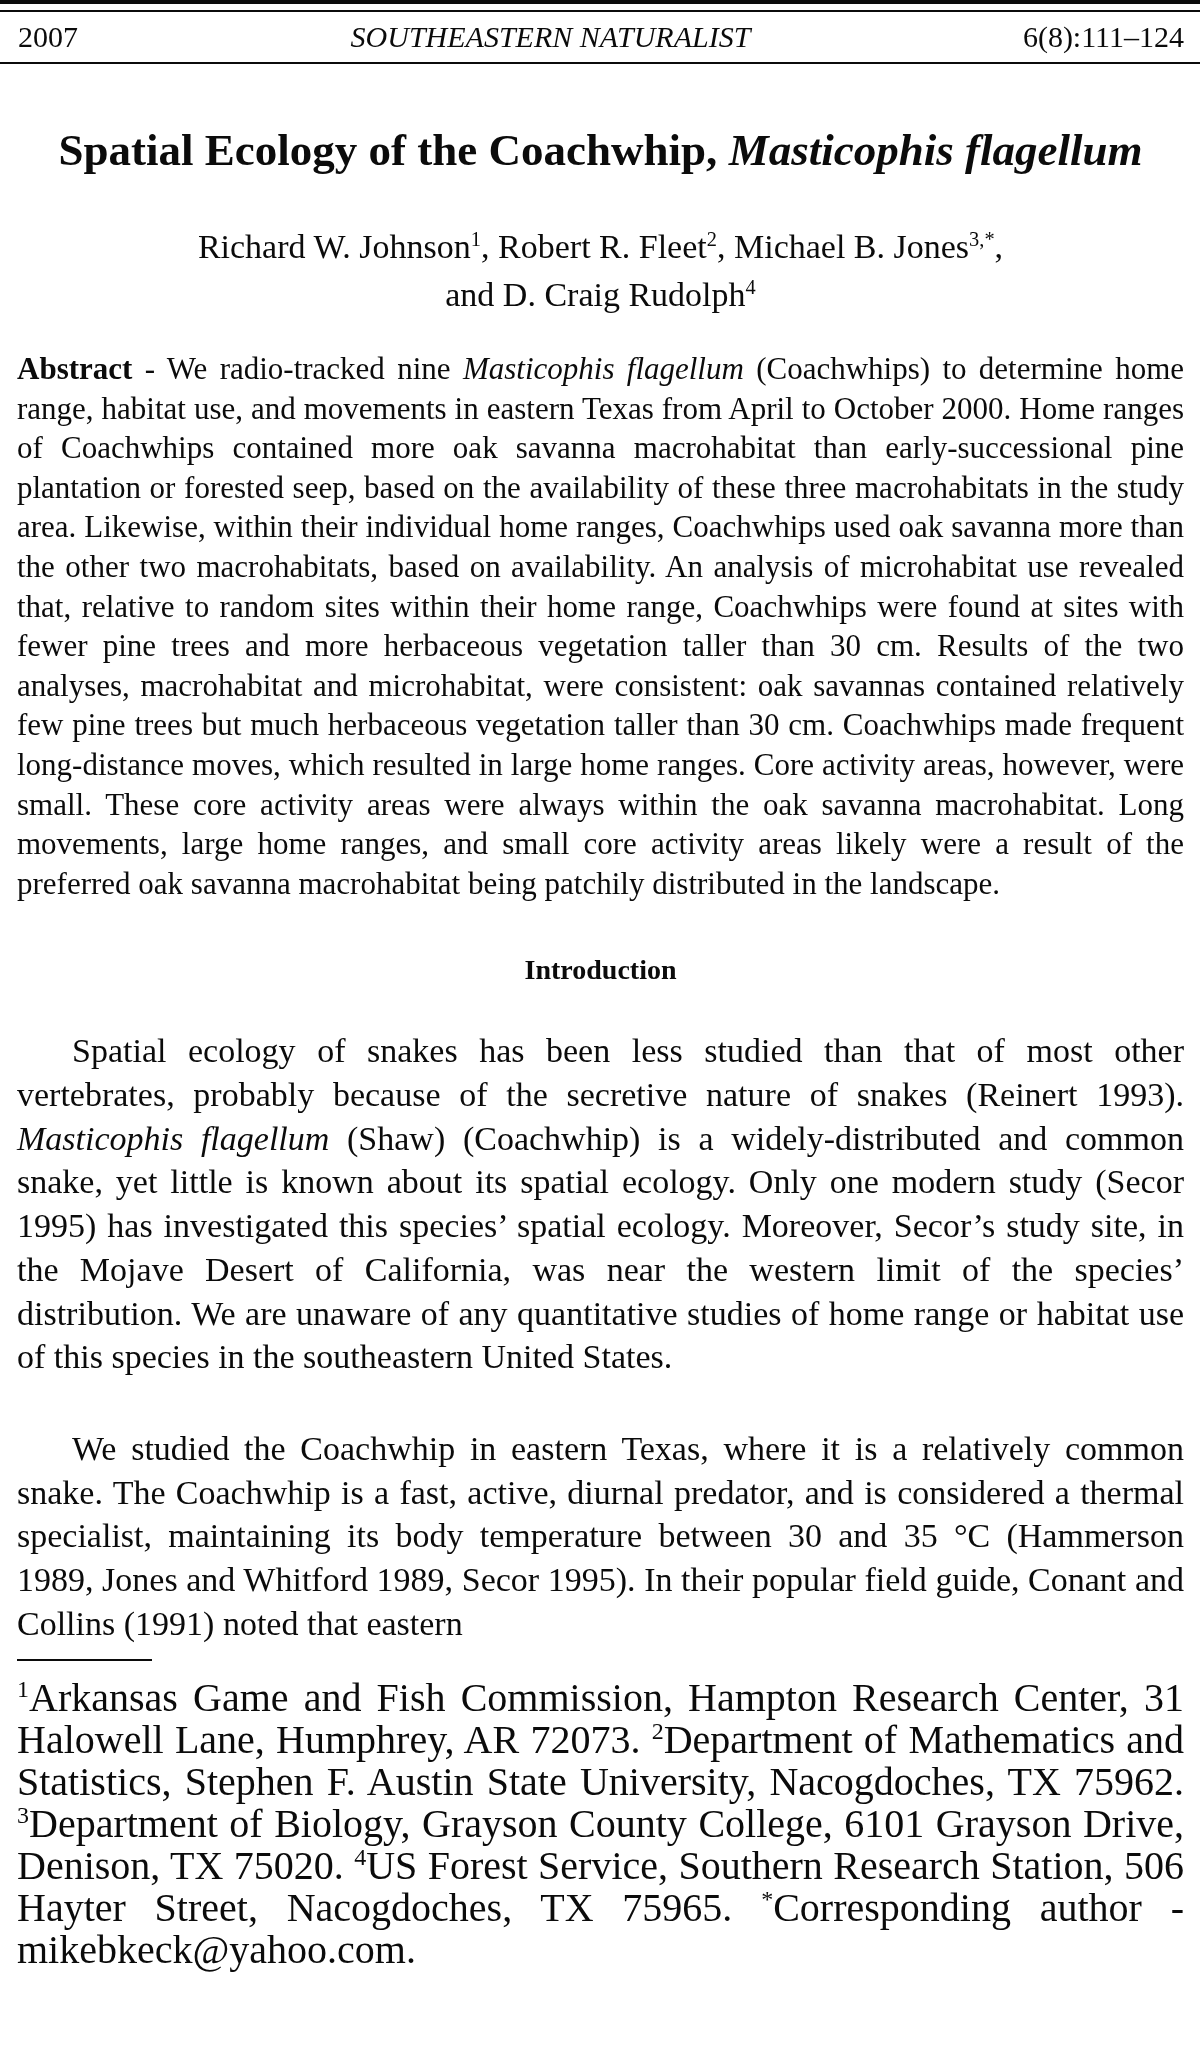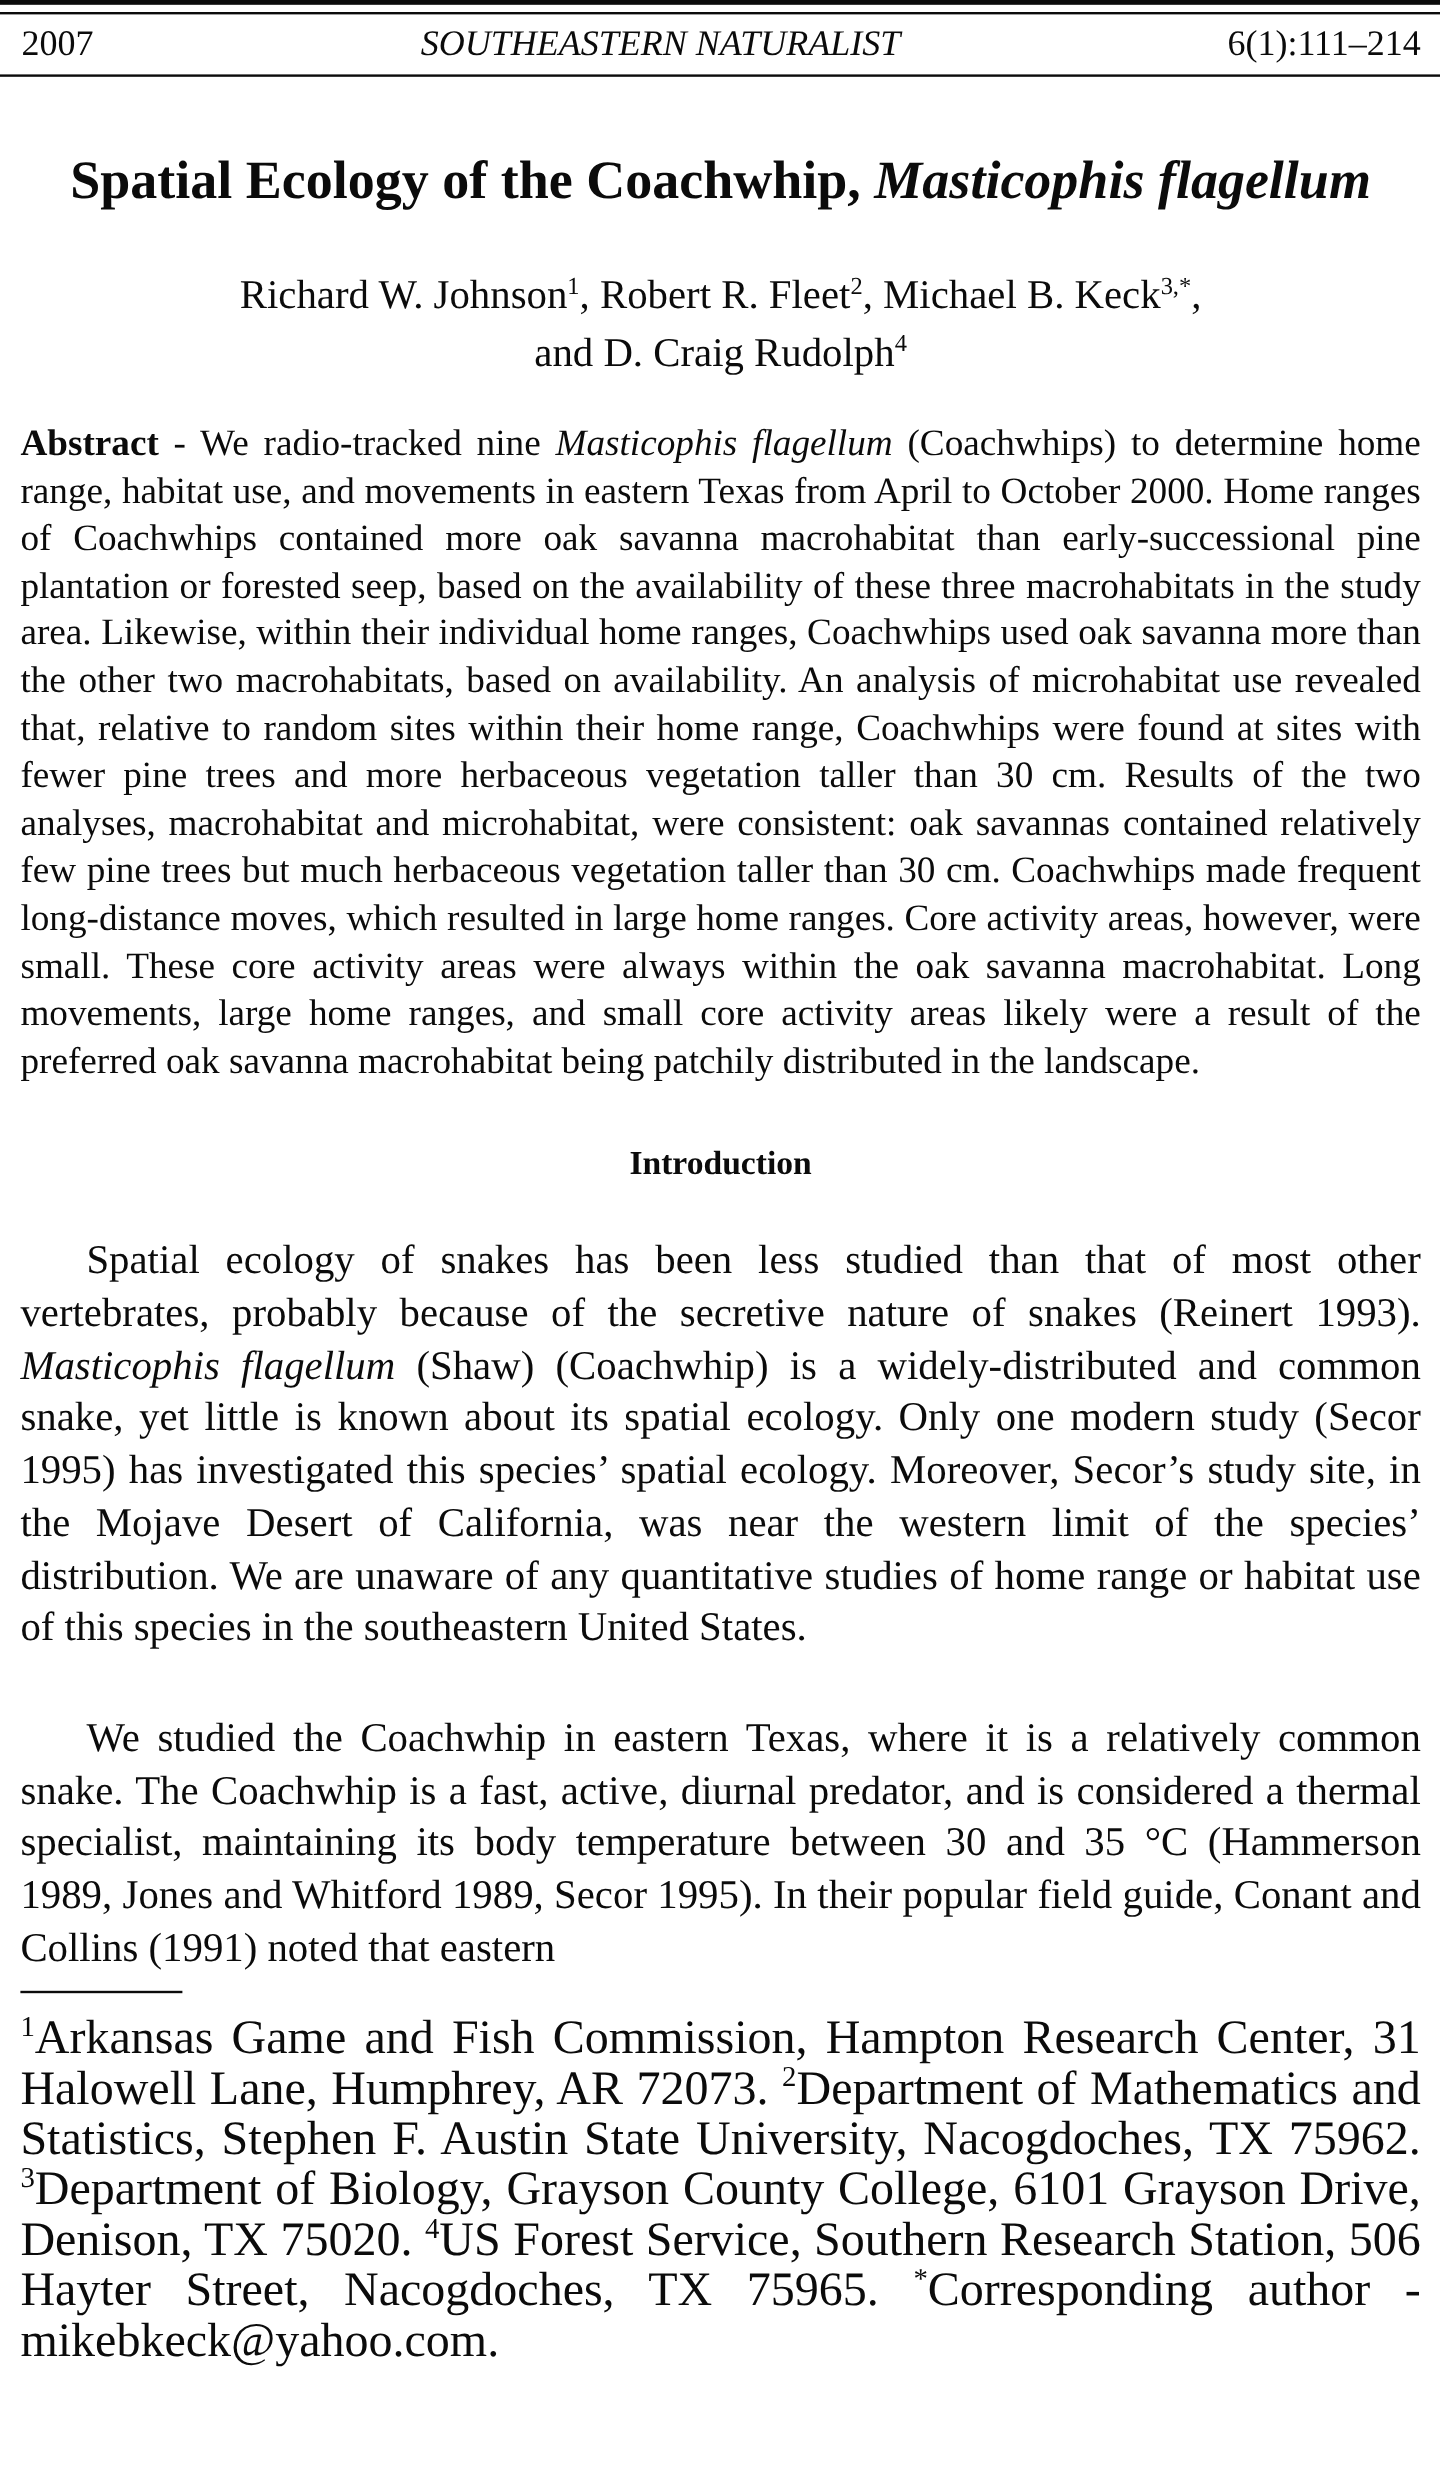--- a/index.html
+++ b/index.html
@@ -97,33 +97,33 @@
 <body>
 
 <div class="page">
 
   <div class="rule rule-4"></div>
   <div class="rule rule-2 mt6"></div>
 
   <div class="running-head">
     <span>2007</span>
     <span class="journal">SOUTHEASTERN NATURALIST</span>
-    <span>6(1):111–214</span>
+    <span>6(8):111–124</span>
   </div>
 
   <div class="rule rule-2 mt8"></div>
 
   <div class="content">
 
     <h1 class="title">
       <span class="tline"><span>Spatial Ecology of the Coachwhip, </span><span class="it">Masticophis flagellum</span></span>
     </h1>
 
     <div class="authors">
-      <span class="aline"><span>Richard W. Johnson</span><span class="sup">1</span><span>, Robert R. Fleet</span><span class="sup">2</span><span>, Michael B. Keck</span><span class="sup">3,*</span><span>,</span></span>
+      <span class="aline"><span>Richard W. Johnson</span><span class="sup">1</span><span>, Robert R. Fleet</span><span class="sup">2</span><span>, Michael B. Jones</span><span class="sup">3,*</span><span>,</span></span>
       <span class="aline"><span>and D. Craig Rudolph</span><span class="sup">4</span></span>
     </div>
 
     <p class="abstract"><span class="bd">Abstract</span><span> - We radio-tracked nine </span><span class="it">Masticophis flagellum</span><span> (Coachwhips) to determine home range, habitat use, and movements in eastern Texas from April to October 2000. Home ranges of Coachwhips contained more oak savanna macrohabitat than early-successional pine plantation or forested seep, based on the availability of these three macrohabitats in the study area. Likewise, within their individual home ranges, Coachwhips used oak savanna more than the other two macrohabitats, based on availability. An analysis of microhabitat use revealed that, relative to random sites within their home range, Coachwhips were found at sites with fewer pine trees and more herbaceous vegetation taller than 30 cm. Results of the two analyses, macrohabitat and microhabitat, were consistent: oak savannas contained relatively few pine trees but much herbaceous vegetation taller than 30 cm. Coachwhips made frequent long-distance moves, which resulted in large home ranges. Core activity areas, however, were small. These core activity areas were always within the oak savanna macrohabitat. Long movements, large home ranges, and small core activity areas likely were a result of the preferred oak savanna macrohabitat being patchily distributed in the landscape.</span></p>
 
     <h2 class="section-heading">Introduction</h2>
 
     <p class="body indent first"><span>Spatial ecology of snakes has been less studied than that of most other vertebrates, probably because of the secretive nature of snakes (Reinert 1993). </span><span class="it">Masticophis flagellum</span><span> (Shaw) (Coachwhip) is a widely-distributed and common snake, yet little is known about its spatial ecology. Only one modern study (Secor 1995) has investigated this species’ spatial ecology. Moreover, Secor’s study site, in the Mojave Desert of California, was near the western limit of the species’ distribution. We are unaware of any quantitative studies of home range or habitat use of this species in the southeastern United States.</span></p>
 
     <p class="body indent"><span>We studied the Coachwhip in eastern Texas, where it is a relatively common snake. The Coachwhip is a fast, active, diurnal predator, and is considered a thermal specialist, maintaining its body temperature between 30 and 35 °C (Hammerson 1989, Jones and Whitford 1989, Secor 1995). In their popular field guide, Conant and Collins (1991) noted that eastern</span></p>

